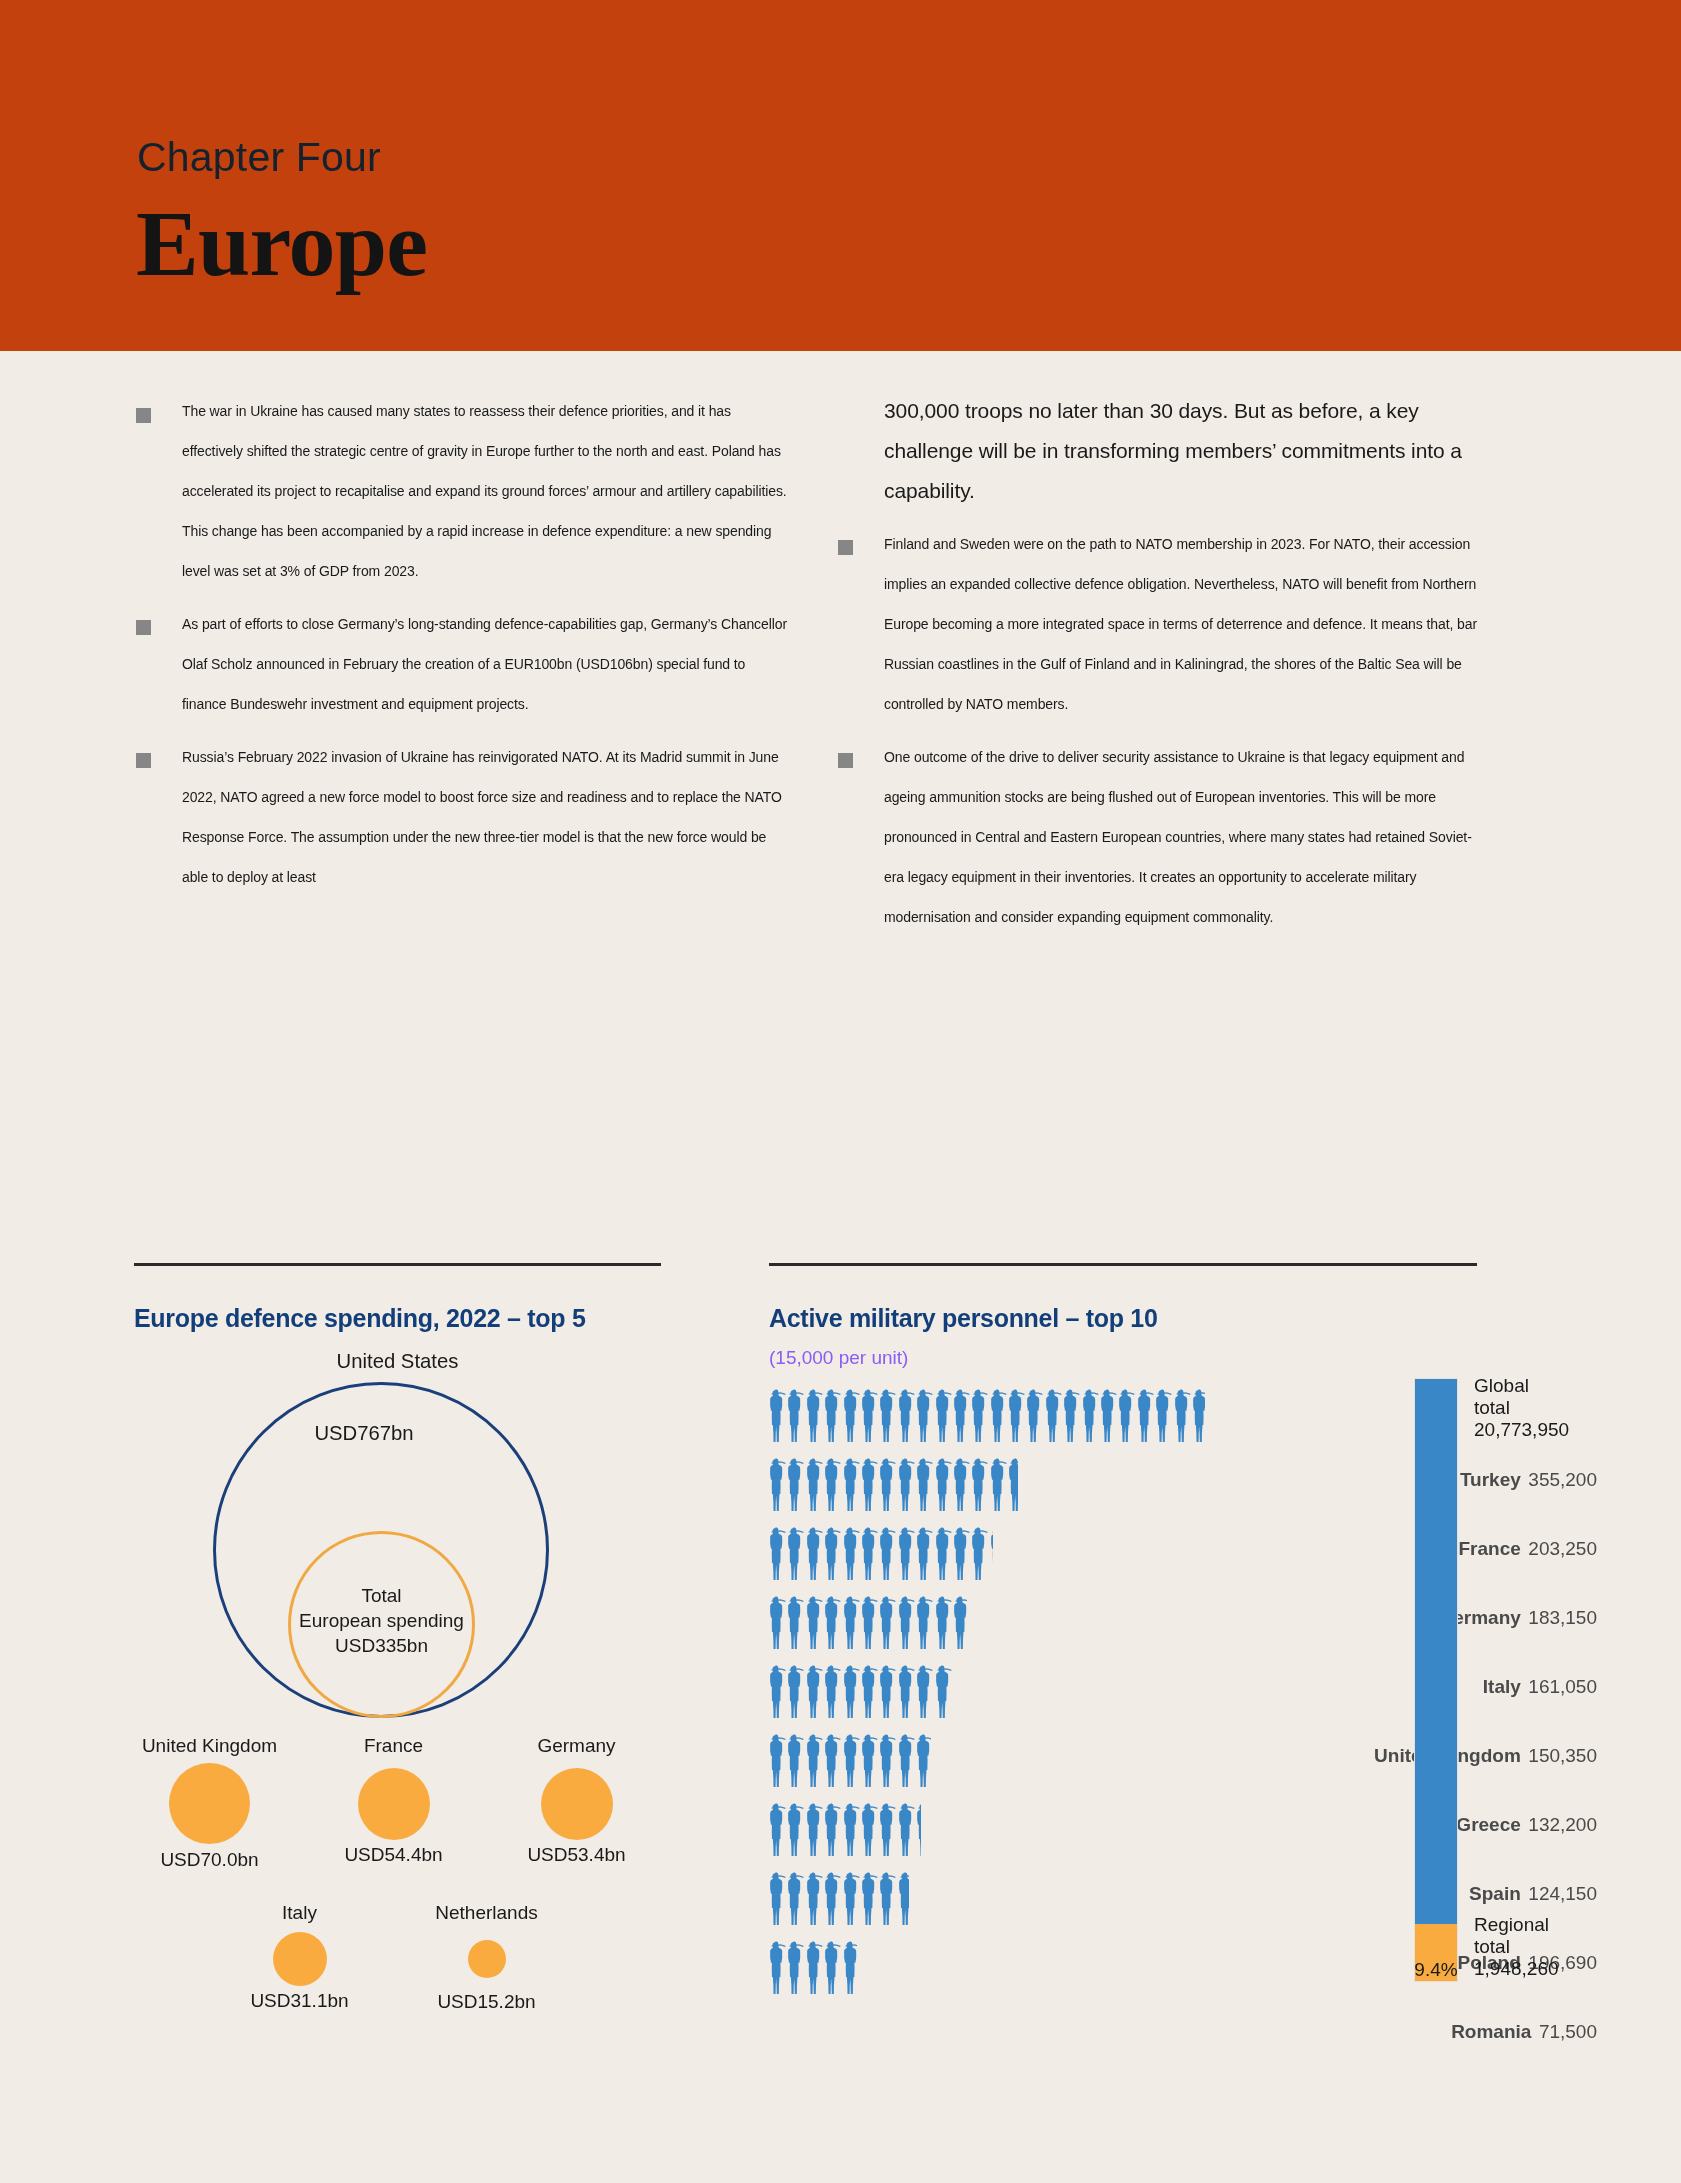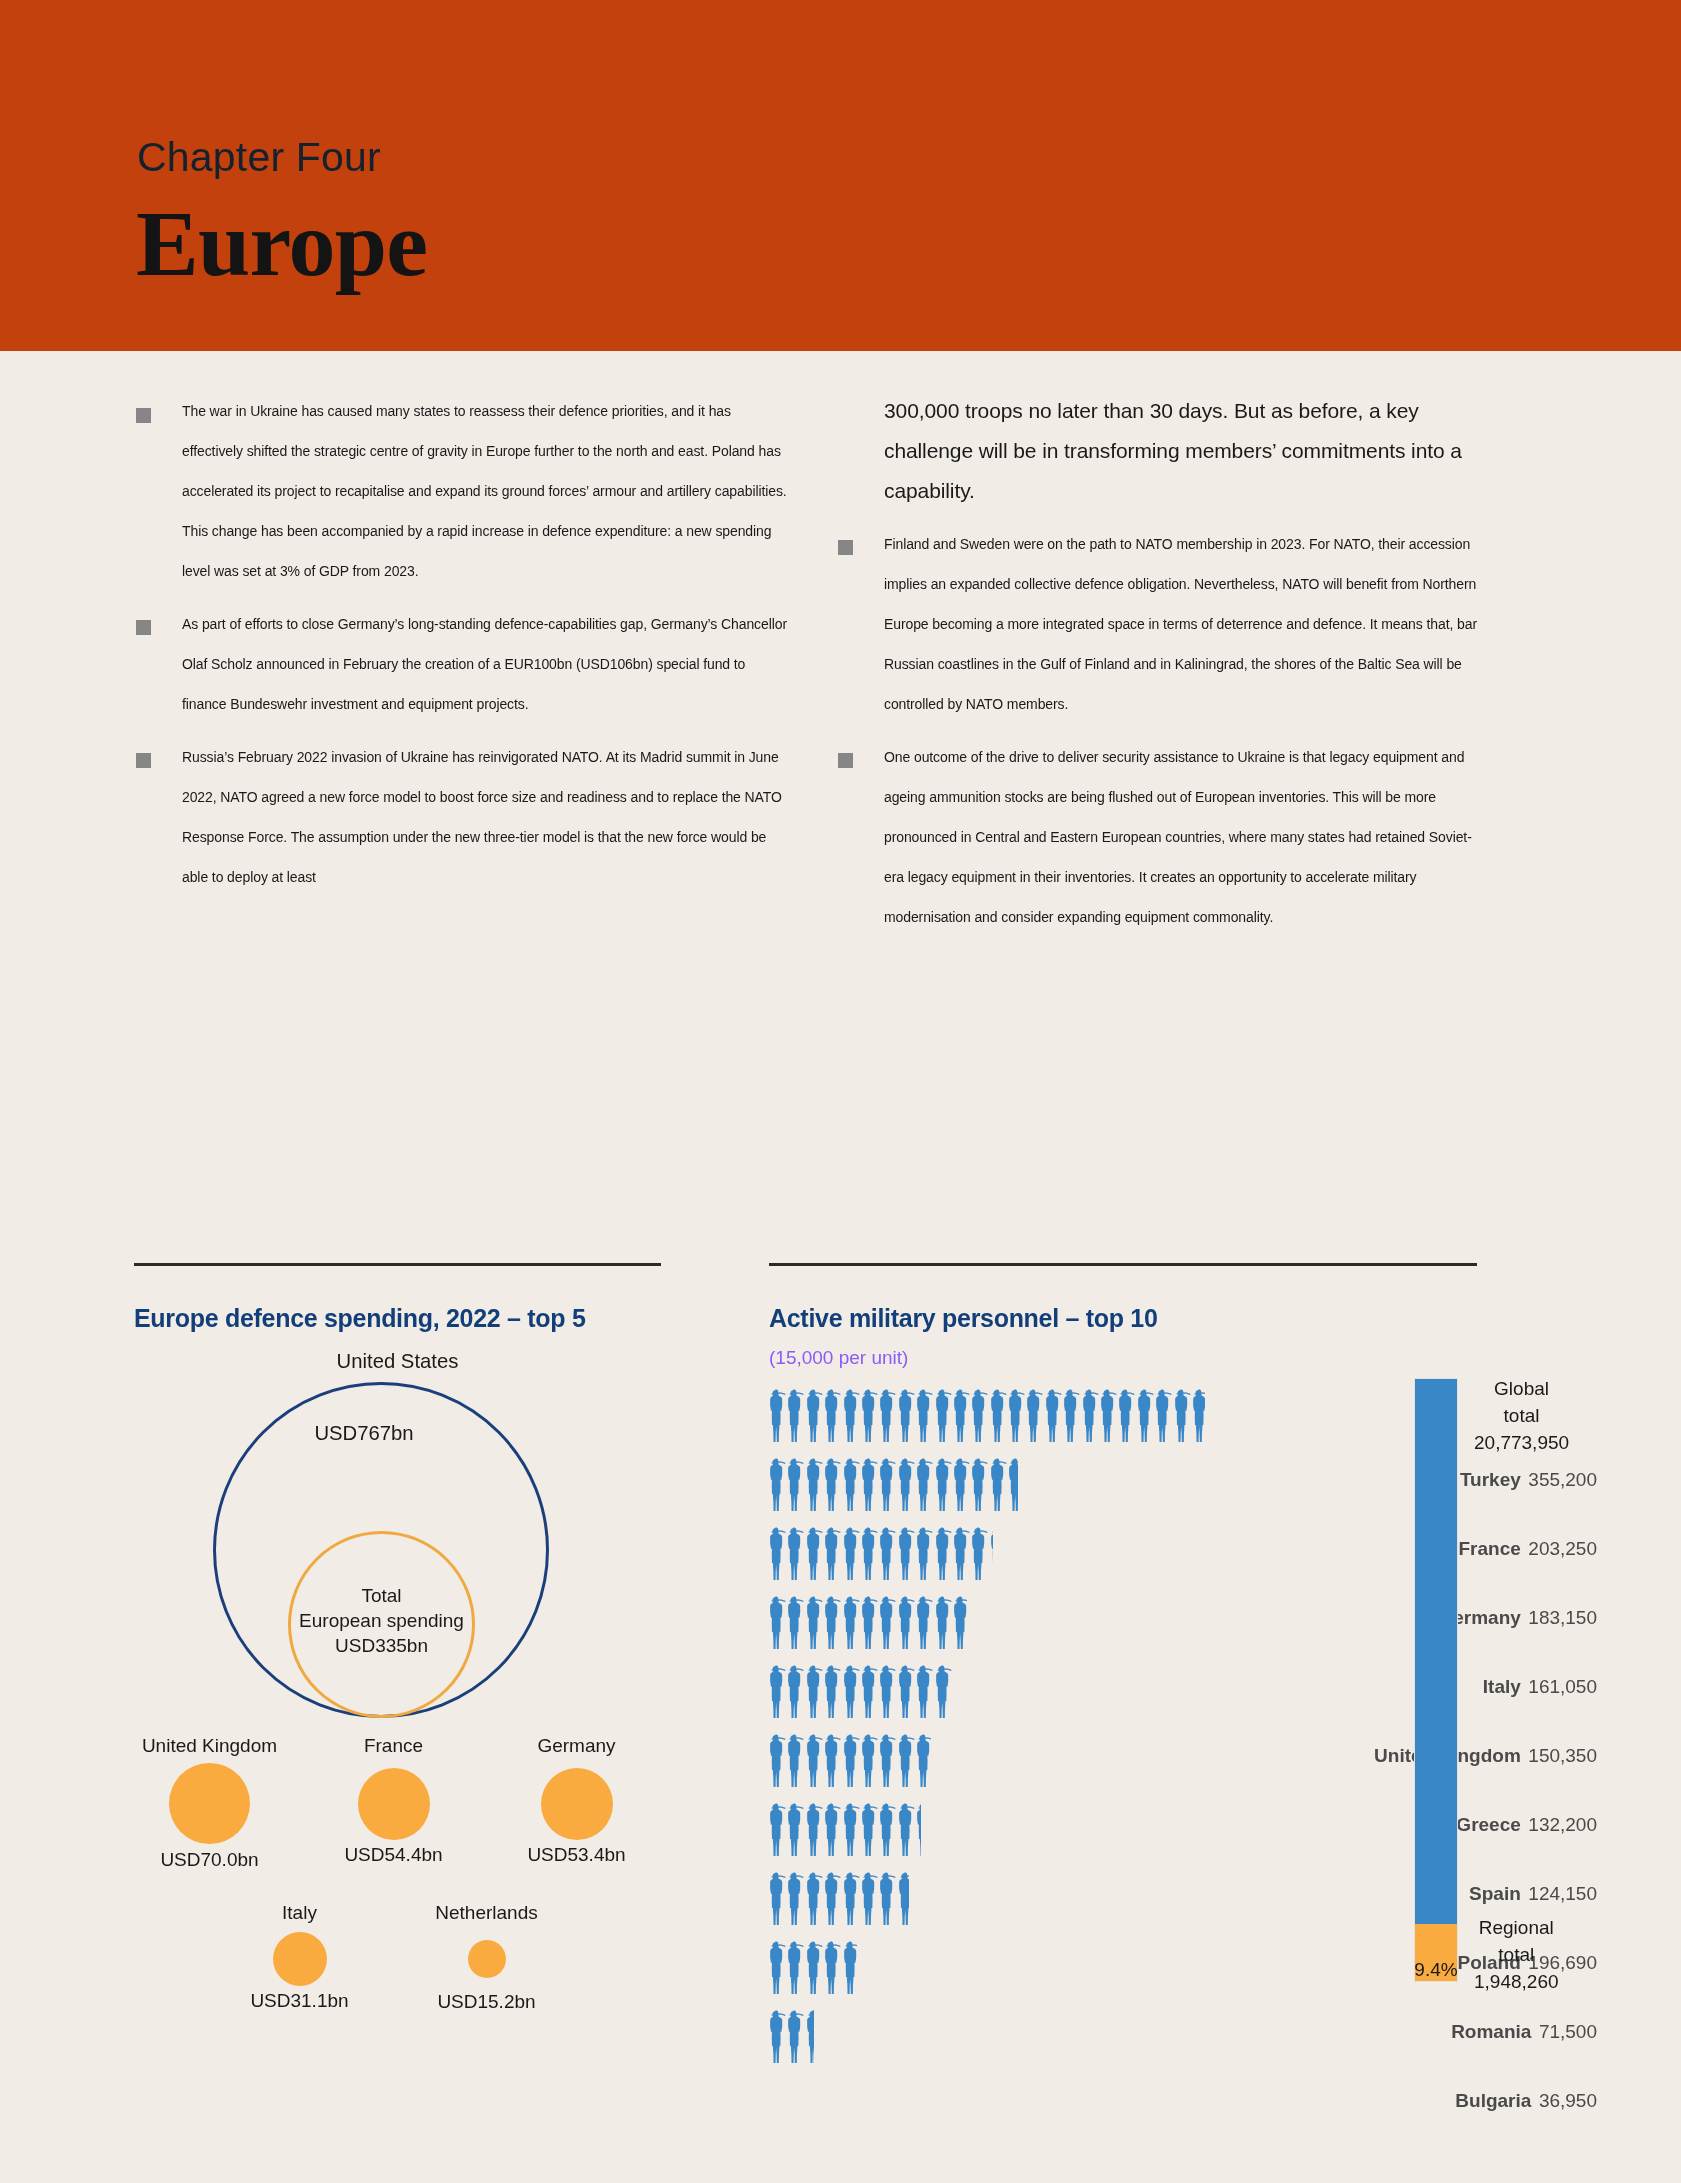--- a/index.html
+++ b/index.html
@@ -134,21 +134,21 @@
     background:#3a87c8; border:0.8px solid #e6e0d8;
   }
   #totals-regional-seg {
     position:absolute; left:0; bottom:0; width:100%; height:57px;
     background:#f9ab3f;
     display:flex; align-items:flex-end; justify-content:center;
   }
   #totals-pct { font-size:19px; color:#1a1a1a; }
   .totals-label {
     position:absolute; left:60px;
-    font-size:19px; color:#1a1a1a; line-height:27px;text-align:center;
+    font-size:19px; color:#1a1a1a; line-height:22px;
   }
   #totals-global { top:-3px; }
   #totals-regional { top:536px; }
 </style>
 </head>
 <body>
 
 <div id="header-band">
   <div id="chapter-label">Chapter Four</div>
   <div id="chapter-title">Europe</div>
@@ -580,34 +580,20 @@
           </svg>
           <svg class="soldier" viewBox="0 0 24 72" xmlns="http://www.w3.org/2000/svg" preserveAspectRatio="none">
             <path fill="#3a87c8" d="M8.6 1.2c-2.1.2-3.6 1.5-3.9 3.2l-.1 1.4 -1.3.5 .1 1.5 1.5-.3 .2 1.6 -1.9 1.3c-1.2.9-1.7 2.1-1.7 3.7v8.6l1.1 6.7h1.2l-.2 8.1 .3 11.4h1.1l.7 11.7 .2 12.4h2.6l.3-12.1 .5-9.5 .6 9.5 .3 12.1h2.6l.2-12.4 .7-11.7h1.1l.3-11.4 -.2-8.1h1.3l1-6.7v-8.6c0-1.9-.8-3.2-2.4-4l-2.1-1 -.5-2.5h3.9l5.1 1.5 .3-1.6 -5.1-1.7 -4.4-.3 .1-1.2c-.1-1.9-1.6-3.2-3.7-3.1z"></path>
           </svg>
           <div style="width: 14px; height: 53px; overflow: hidden; flex: 0 0 auto;"><svg class="soldier" style="flex:0 0 auto" viewBox="0 0 24 72" xmlns="http://www.w3.org/2000/svg" preserveAspectRatio="none">
               <path fill="#3a87c8" d="M8.6 1.2c-2.1.2-3.6 1.5-3.9 3.2l-.1 1.4 -1.3.5 .1 1.5 1.5-.3 .2 1.6 -1.9 1.3c-1.2.9-1.7 2.1-1.7 3.7v8.6l1.1 6.7h1.2l-.2 8.1 .3 11.4h1.1l.7 11.7 .2 12.4h2.6l.3-12.1 .5-9.5 .6 9.5 .3 12.1h2.6l.2-12.4 .7-11.7h1.1l.3-11.4 -.2-8.1h1.3l1-6.7v-8.6c0-1.9-.8-3.2-2.4-4l-2.1-1 -.5-2.5h3.9l5.1 1.5 .3-1.6 -5.1-1.7 -4.4-.3 .1-1.2c-.1-1.9-1.6-3.2-3.7-3.1z"></path>
             </svg></div>
         </div>
         <div class="picto-meta"><span class="picto-country">Romania</span><span class="picto-number">71,500</span></div>
       </div>
-      <div class="picto-row">
-        <div class="picto-icons">
-          <svg class="soldier" viewBox="0 0 24 72" xmlns="http://www.w3.org/2000/svg" preserveAspectRatio="none">
-            <path fill="#3a87c8" d="M8.6 1.2c-2.1.2-3.6 1.5-3.9 3.2l-.1 1.4 -1.3.5 .1 1.5 1.5-.3 .2 1.6 -1.9 1.3c-1.2.9-1.7 2.1-1.7 3.7v8.6l1.1 6.7h1.2l-.2 8.1 .3 11.4h1.1l.7 11.7 .2 12.4h2.6l.3-12.1 .5-9.5 .6 9.5 .3 12.1h2.6l.2-12.4 .7-11.7h1.1l.3-11.4 -.2-8.1h1.3l1-6.7v-8.6c0-1.9-.8-3.2-2.4-4l-2.1-1 -.5-2.5h3.9l5.1 1.5 .3-1.6 -5.1-1.7 -4.4-.3 .1-1.2c-.1-1.9-1.6-3.2-3.7-3.1z"></path>
-          </svg>
-          <svg class="soldier" viewBox="0 0 24 72" xmlns="http://www.w3.org/2000/svg" preserveAspectRatio="none">
-            <path fill="#3a87c8" d="M8.6 1.2c-2.1.2-3.6 1.5-3.9 3.2l-.1 1.4 -1.3.5 .1 1.5 1.5-.3 .2 1.6 -1.9 1.3c-1.2.9-1.7 2.1-1.7 3.7v8.6l1.1 6.7h1.2l-.2 8.1 .3 11.4h1.1l.7 11.7 .2 12.4h2.6l.3-12.1 .5-9.5 .6 9.5 .3 12.1h2.6l.2-12.4 .7-11.7h1.1l.3-11.4 -.2-8.1h1.3l1-6.7v-8.6c0-1.9-.8-3.2-2.4-4l-2.1-1 -.5-2.5h3.9l5.1 1.5 .3-1.6 -5.1-1.7 -4.4-.3 .1-1.2c-.1-1.9-1.6-3.2-3.7-3.1z"></path>
-          </svg>
-          <div style="width: 8.6px; height: 53px; overflow: hidden; flex: 0 0 auto;"><svg class="soldier" style="flex:0 0 auto" viewBox="0 0 24 72" xmlns="http://www.w3.org/2000/svg" preserveAspectRatio="none">
-              <path fill="#3a87c8" d="M8.6 1.2c-2.1.2-3.6 1.5-3.9 3.2l-.1 1.4 -1.3.5 .1 1.5 1.5-.3 .2 1.6 -1.9 1.3c-1.2.9-1.7 2.1-1.7 3.7v8.6l1.1 6.7h1.2l-.2 8.1 .3 11.4h1.1l.7 11.7 .2 12.4h2.6l.3-12.1 .5-9.5 .6 9.5 .3 12.1h2.6l.2-12.4 .7-11.7h1.1l.3-11.4 -.2-8.1h1.3l1-6.7v-8.6c0-1.9-.8-3.2-2.4-4l-2.1-1 -.5-2.5h3.9l5.1 1.5 .3-1.6 -5.1-1.7 -4.4-.3 .1-1.2c-.1-1.9-1.6-3.2-3.7-3.1z"></path>
-            </svg></div>
-        </div>
-        <div class="picto-meta"><span class="picto-country">Bulgaria</span><span class="picto-number">36,950</span></div>
-      </div>
     </div>
 </div>
 
 <div id="totals">
   <div id="totals-bar">
     <div id="totals-regional-seg">
       <span id="totals-pct">9.4%</span>
     </div>
   </div>
   <div class="totals-label" id="totals-global">

